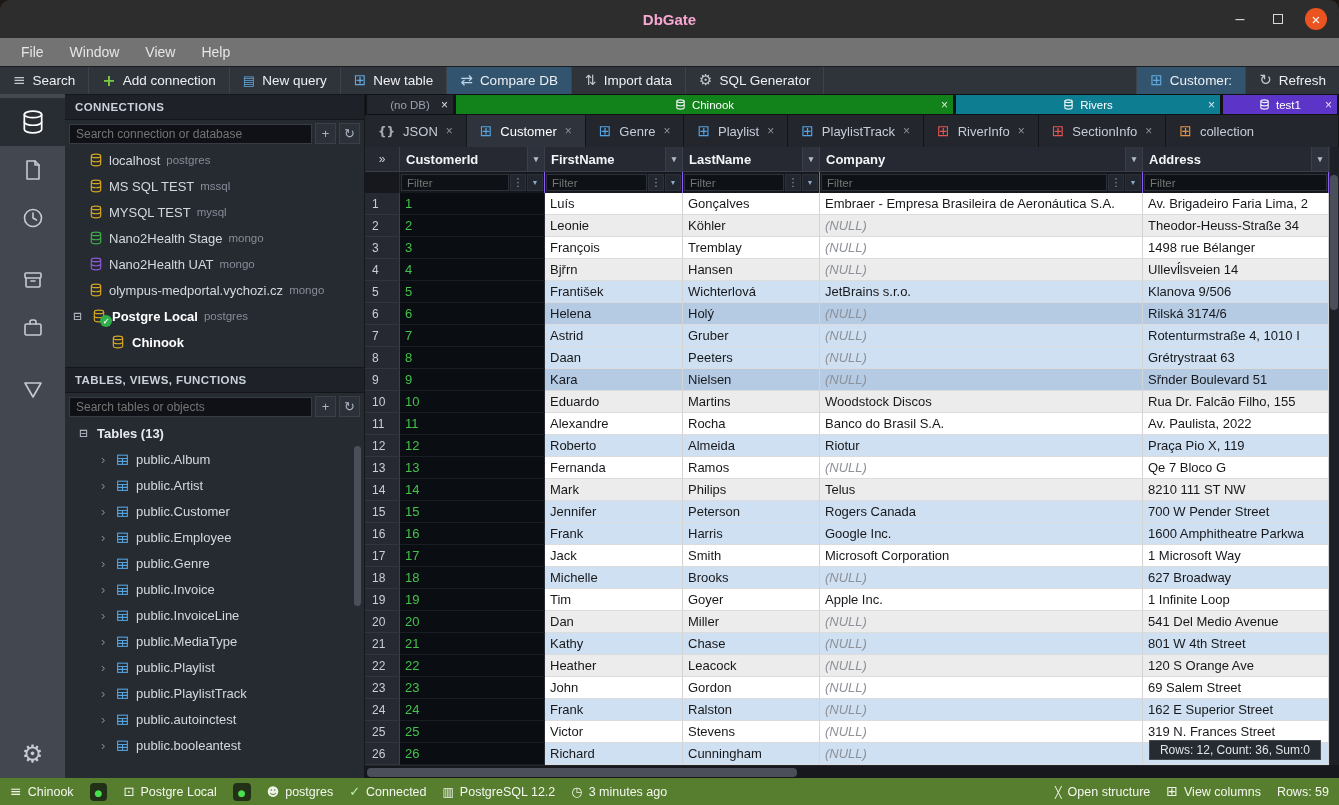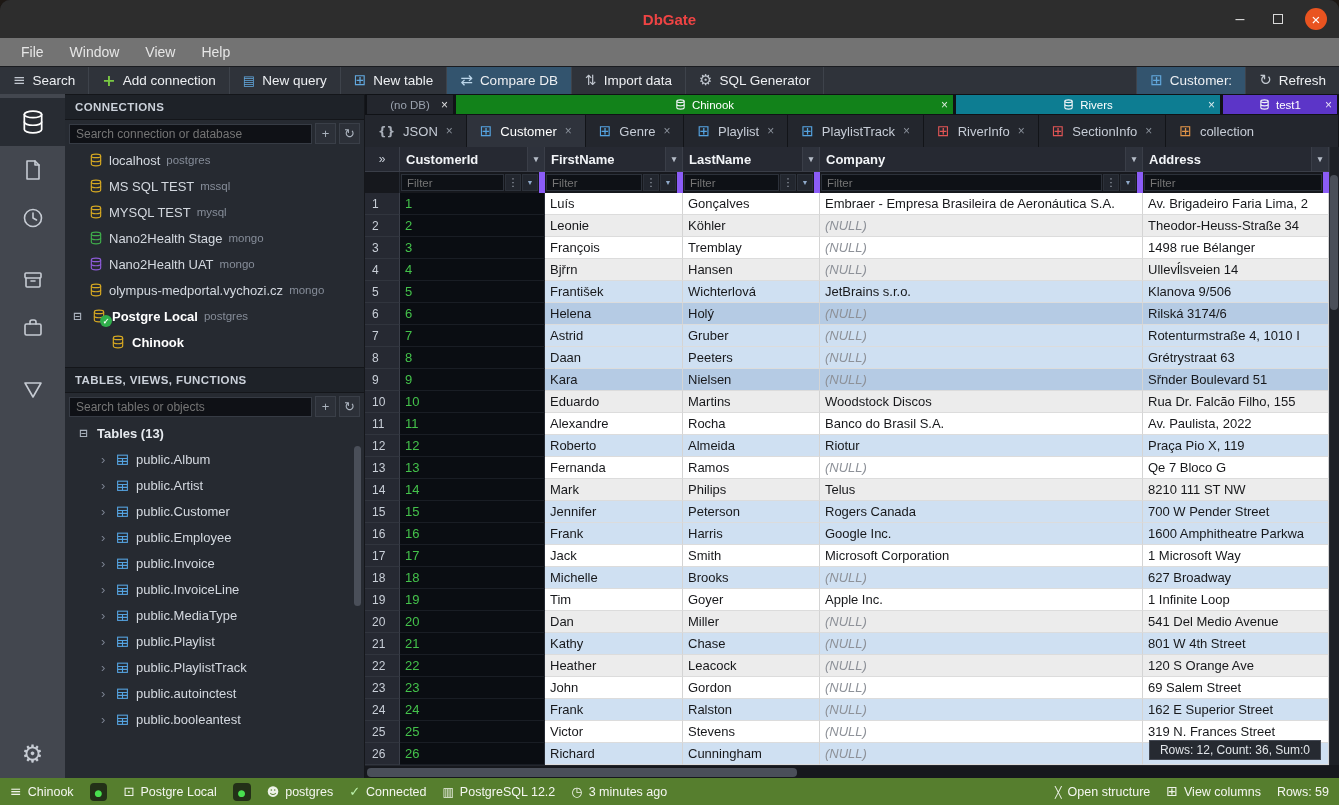--- a/index.html
+++ b/index.html
@@ -2,21 +2,21 @@
 <html><head>
 <meta charset="utf-8">
 <style>
   * { box-sizing: border-box; margin: 0; padding: 0; }
   body { background:#1d1814; font-family:"Liberation Sans", sans-serif; }
   .window { width:1339px; height:805px; display:flex; flex-direction:column;
             background:#22252b; border-radius:10px 10px 0 0; overflow:hidden; }
 
   
   .titlebar { height:38px; background:#2d2d2d; display:flex; align-items:center; position:relative; flex:0 0 auto;}
-  .titlebar .title { position:absolute; left:0; right:0; text-align:center; color:#ef4444; font-weight:bold; font-size:15px; }
+  .titlebar .title { position:absolute; left:0; right:0; text-align:center; color:#f9a8d4; font-weight:bold; font-size:15px; }
   .win-controls { margin-left:auto; display:flex; align-items:center; gap:16px; padding-right:12px; z-index:2; }
   .ctrl { width:22px; height:22px; display:flex; align-items:center; justify-content:center; color:#d8d8d8; }
   .ctrl-min::before { content:"–"; font-size:16px; }
   .ctrl-max span { width:10px; height:10px; border:1.5px solid #d8d8d8; display:block; }
   .ctrl-close { background:#e95420; border-radius:50%; color:#fff; }
   .ctrl-close::before { content:"×"; font-size:15px; }
 
   
   .menubar { height:28px; background:#737373; display:flex; align-items:center; padding-left:8px; flex:0 0 auto;}
   .menu-item { color:#e6e6e6; font-size:14px; padding:4px 13px; }
@@ -139,21 +139,21 @@
                   display:flex; align-items:center; justify-content:center; flex:0 0 auto;}
   .hdrop::before { content:"▾"; }
   .hcols div:nth-of-type(1), .fcols div:nth-of-type(1) { width:145px; flex:0 0 auto; }
   .hcols div:nth-of-type(2), .fcols div:nth-of-type(2) { width:138px; flex:0 0 auto; }
   .hcols div:nth-of-type(3), .fcols div:nth-of-type(3) { width:137px; flex:0 0 auto; }
   .hcols div:nth-of-type(4), .fcols div:nth-of-type(4) { width:323px; flex:0 0 auto; }
   .hcols div:nth-of-type(5), .fcols div:nth-of-type(5) { flex:1; min-width:0; }
 
   .frow { display:flex; height:21px; background:#16181d; flex:0 0 auto;}
   .fhdr { width:35px; border-right:1px solid #262a32; }
-  .fcell { display:flex; align-items:center; border-right:6px solid #8b5cf6; padding:1px 1px; gap:1px; overflow:hidden; }
+  .fcell { display:flex; align-items:center; border-right:1px solid #8b5cf6; padding:1px 1px; gap:1px; overflow:hidden; }
   .fcell input { flex:1; min-width:0; height:17px; background:#0e1116; border:1px solid #2c313a;
                  color:#8891a0; font-size:11.5px; padding:0 5px; font-family:inherit; }
   .fbtn { width:16px; height:17px; background:#22262e; border:1px solid #2c313a; color:#9aa2ae;
           display:flex; align-items:center; justify-content:center; flex:0 0 auto; }
   .fmenu::before { content:"⋮"; font-size:11px; }
   .ffunnel::before { content:"▼"; font-size:7px; color:#8fa9c9; }
 
   .gbody { flex:1; overflow:hidden; background:#fff; }
   .grow { display:flex; height:22px; background:#fff; }
   .gbody > div:nth-of-type(even) { background:#ececec; }
@@ -474,20 +474,28 @@
 
           <div class="titem">
             <span class="chev"></span>
             <svg width="13" height="13" viewBox="0 0 24 24" fill="none" stroke="#55a3e0" stroke-width="2">
               <rect x="3" y="4" width="18" height="17"></rect>
               <path d="M3 10h18M3 15.5h18M12 10v11"></path>
             </svg>
             <span>public.Employee</span>
           </div>
 
+          <div class="titem">
+            <span class="chev"></span>
+            <svg width="13" height="13" viewBox="0 0 24 24" fill="none" stroke="#55a3e0" stroke-width="2">
+              <rect x="3" y="4" width="18" height="17"></rect>
+              <path d="M3 10h18M3 15.5h18M12 10v11"></path>
+            </svg>
+            <span>public.Genre</span>
+          </div>
 
           <div class="titem">
             <span class="chev"></span>
             <svg width="13" height="13" viewBox="0 0 24 24" fill="none" stroke="#55a3e0" stroke-width="2">
               <rect x="3" y="4" width="18" height="17"></rect>
               <path d="M3 10h18M3 15.5h18M12 10v11"></path>
             </svg>
             <span>public.Invoice</span>
           </div>
 

